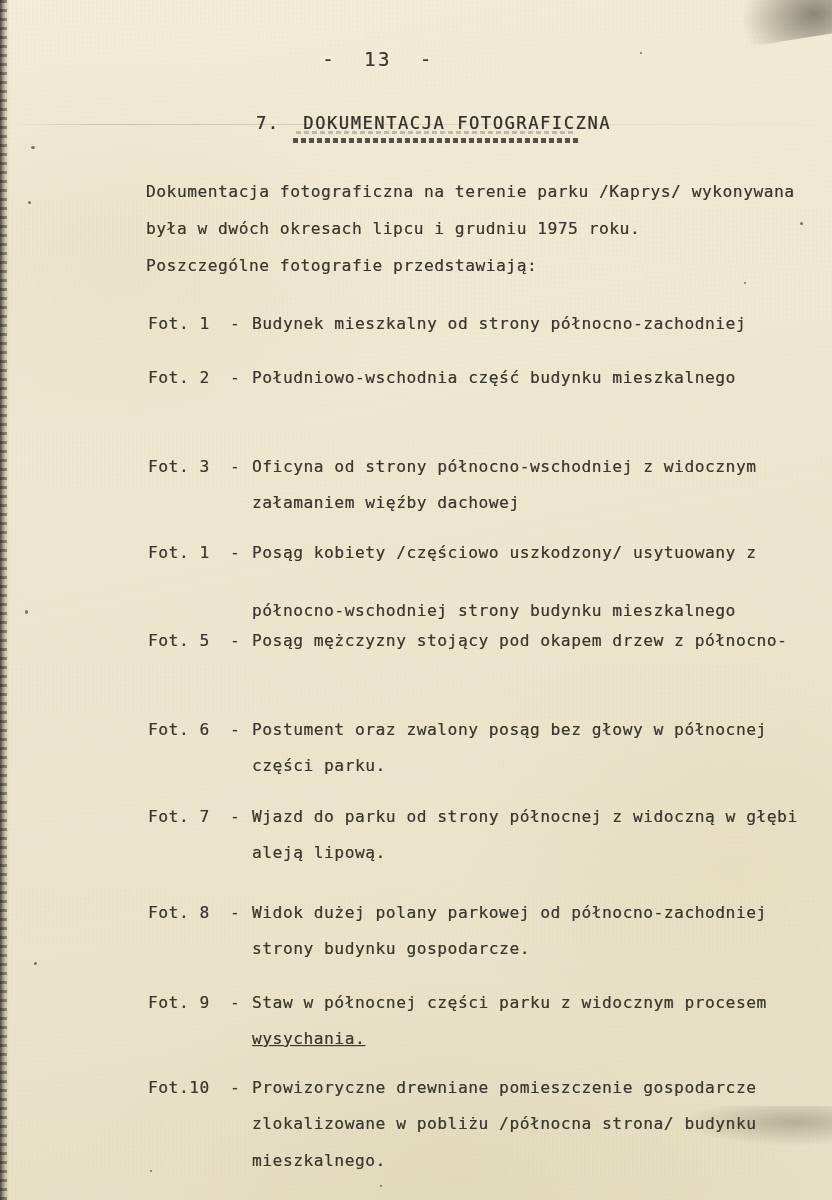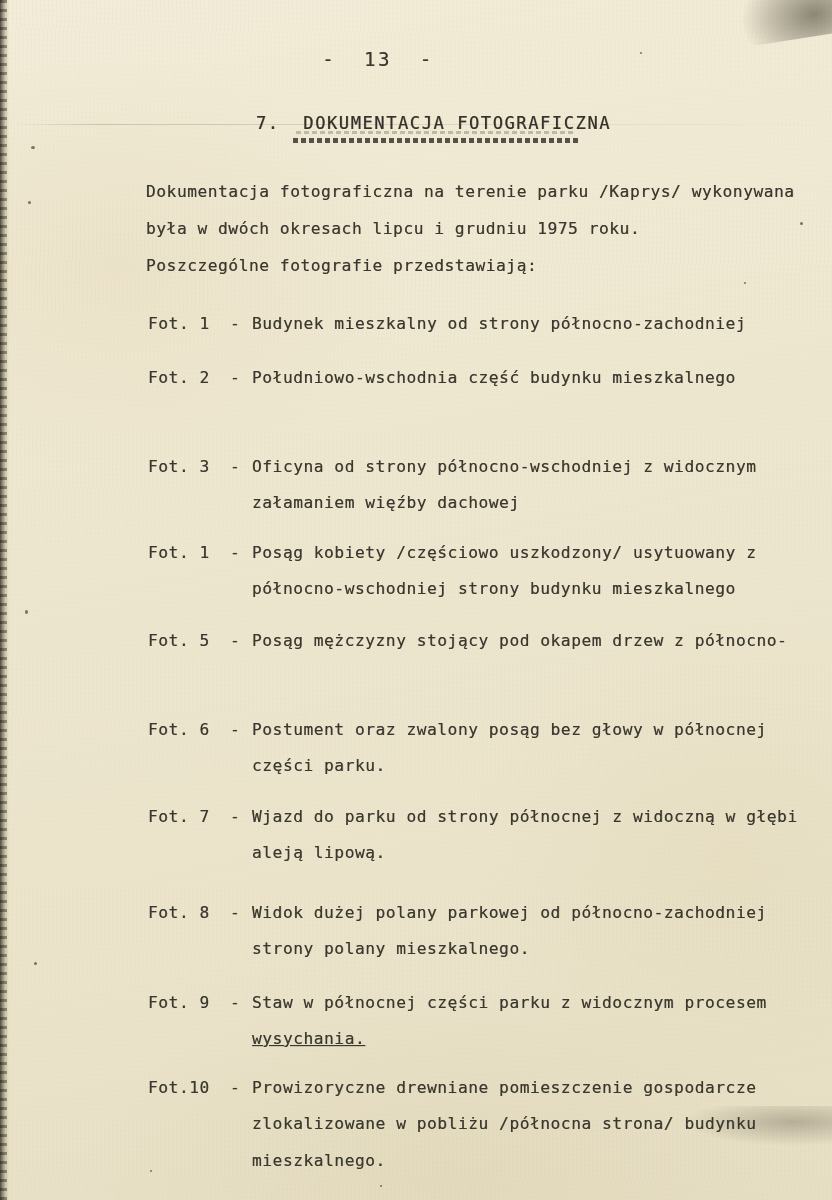--- a/index.html
+++ b/index.html
@@ -217,40 +217,40 @@
     <div class="typed entry-text" style="top:368px;">Południowo-wschodnia część budynku mieszkalnego</div>
 
     <div class="typed entry-label" style="top:457px;">Fot. 3</div>
     <div class="typed entry-dash" style="top:457px;">-</div>
     <div class="typed entry-text" style="top:457px;">Oficyna od strony północno-wschodniej z widocznym</div>
     <div class="typed entry-cont" style="top:493px;">załamaniem więźby dachowej</div>
 
     <div class="typed entry-label" style="top:543px;">Fot. 1</div>
     <div class="typed entry-dash" style="top:543px;">-</div>
     <div class="typed entry-text" style="top:543px;">Posąg kobiety /częściowo uszkodzony/ usytuowany z</div>
-    <div class="typed entry-cont" style="top:579px;">północno-wschodniej strony budynku mieszkalnego</div>
+    <div class="typed entry-cont" style="top:601px;">północno-wschodniej strony budynku mieszkalnego</div>
 
     <div class="typed entry-label" style="top:631px;">Fot. 5</div>
     <div class="typed entry-dash" style="top:631px;">-</div>
     <div class="typed entry-text" style="top:631px;">Posąg mężczyzny stojący pod okapem drzew z północno-</div>
 
     <div class="typed entry-label" style="top:720px;">Fot. 6</div>
     <div class="typed entry-dash" style="top:720px;">-</div>
     <div class="typed entry-text" style="top:720px;">Postument oraz zwalony posąg bez głowy w północnej</div>
     <div class="typed entry-cont" style="top:756px;">części parku.</div>
 
     <div class="typed entry-label" style="top:807px;">Fot. 7</div>
     <div class="typed entry-dash" style="top:807px;">-</div>
     <div class="typed entry-text" style="top:807px;">Wjazd do parku od strony północnej z widoczną w głębi</div>
     <div class="typed entry-cont" style="top:843px;">aleją lipową.</div>
 
     <div class="typed entry-label" style="top:903px;">Fot. 8</div>
     <div class="typed entry-dash" style="top:903px;">-</div>
     <div class="typed entry-text" style="top:903px;">Widok dużej polany parkowej od północno-zachodniej</div>
-    <div class="typed entry-cont" style="top:939px;">strony polany mieszkalnego.</div>
+    <div class="typed entry-cont" style="top:939px;">strony budynku gospodarcze.</div>
 
     <div class="typed entry-label" style="top:993px;">Fot. 9</div>
     <div class="typed entry-dash" style="top:993px;">-</div>
     <div class="typed entry-text" style="top:993px;text-align:right;">Staw w północnej części parku z widocznym procesem</div>
     <div class="typed entry-cont" style="top:1029px;text-decoration:underline;">wysychania.</div>
 
     <div class="typed entry-label" style="top:1078px;">Fot.10</div>
     <div class="typed entry-dash" style="top:1078px;">-</div>
     <div class="typed entry-text" style="top:1078px;">Prowizoryczne drewniane pomieszczenie gospodarcze</div>
     <div class="typed entry-cont" style="top:1114px;">zlokalizowane w pobliżu /północna strona/ budynku</div>

